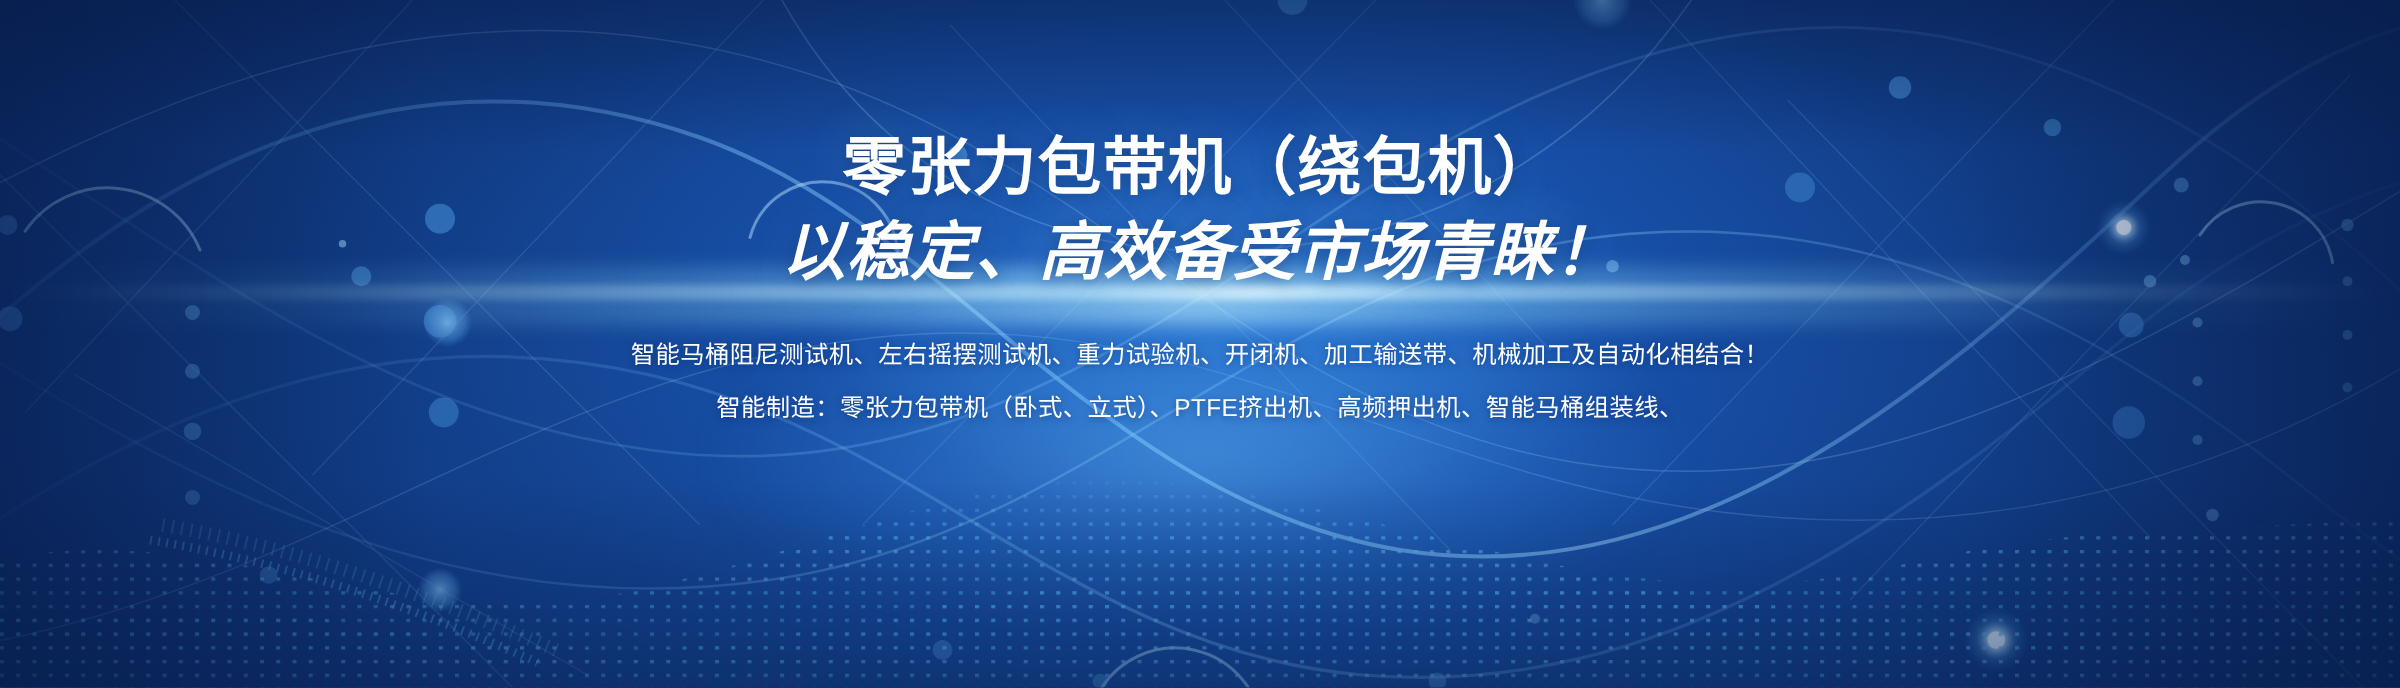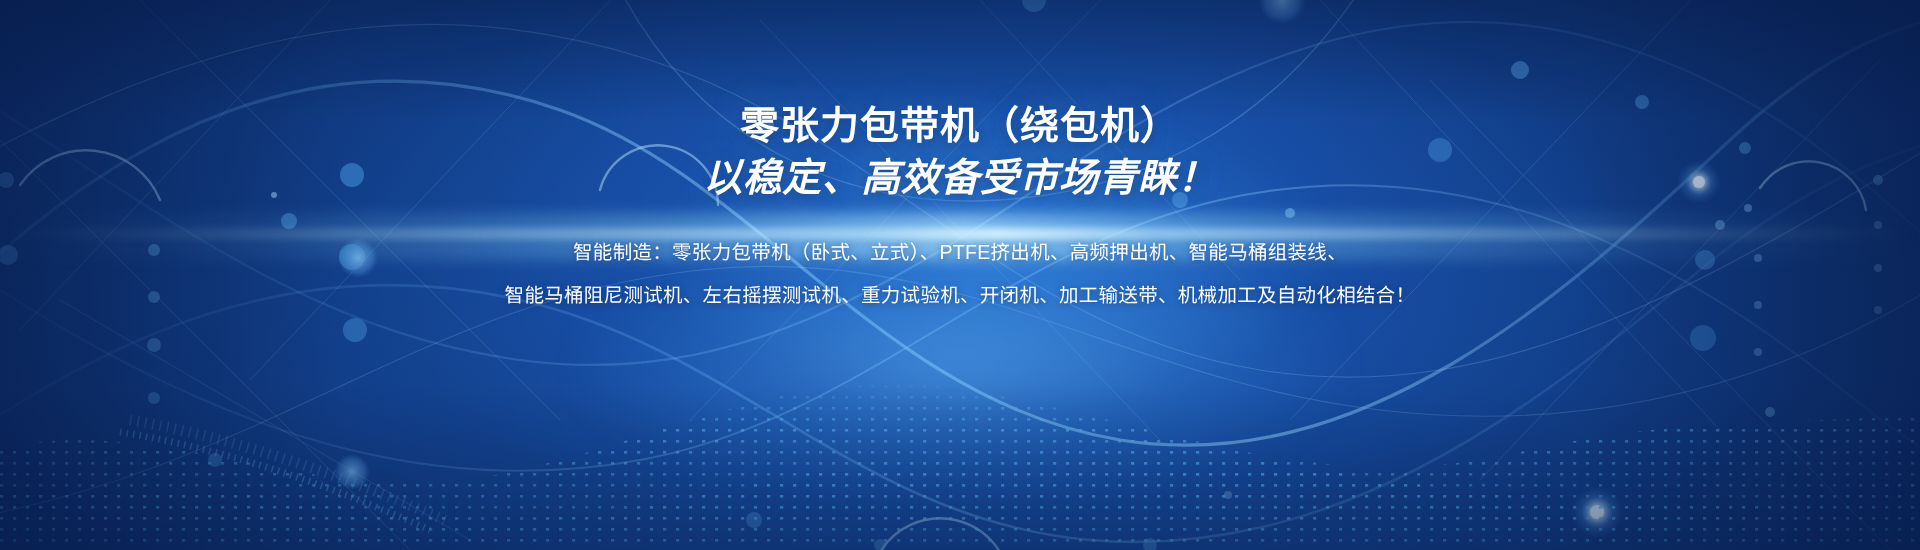--- a/index.html
+++ b/index.html
@@ -92,21 +92,21 @@
     flex-direction: column;
     align-items: center;
     padding-top: 100px;
     box-sizing: border-box;
   }
 
   .headline {
     text-align: center;
     color: #ffffff;
     font-weight: bold;
-    font-size: 39px;
+    font-size: 51px;
     line-height: 1.34;
     letter-spacing: 1px;
     text-shadow: 0 2px 14px rgba(8,40,100,0.55), 0 0 34px rgba(130,205,255,0.28);
     margin: 0;
   }
   .headline .l2 { letter-spacing: 0.5px; font-style: italic; }
 
   .subtitle {
     margin-top: 26px;
     text-align: center;
@@ -304,18 +304,18 @@
   <div class="vignette"></div>
 
   <div class="content">
 
     <h1 class="headline">
       <span class="l1">零张力包带机（绕包机）</span><br>
       <span class="l2">以稳定、高效备受市场青睐！</span>
     </h1>
 
     <div class="subtitle">
+      <span class="sline">智能马桶阻尼测试机、左右摇摆测试机、重力试验机、开闭机、加工输送带、机械加工及自动化相结合！</span>
       <span class="sline">智能制造：零张力包带机（卧式、立式）、PTFE挤出机、高频押出机、智能马桶组装线、</span>
-      <span class="sline">智能马桶阻尼测试机、左右摇摆测试机、重力试验机、开闭机、加工输送带、机械加工及自动化相结合！</span>
     </div>
 
   </div>
 </div>
 
 </body></html>

